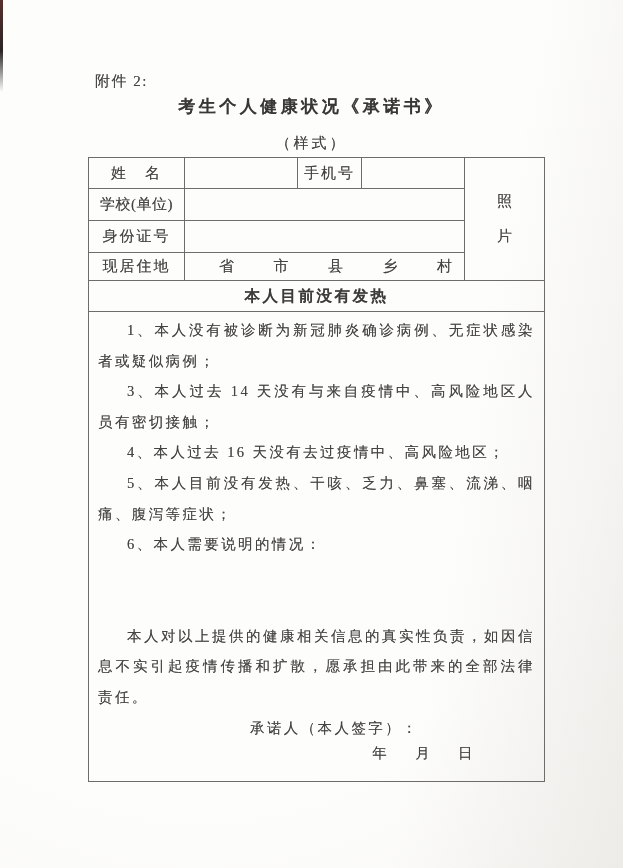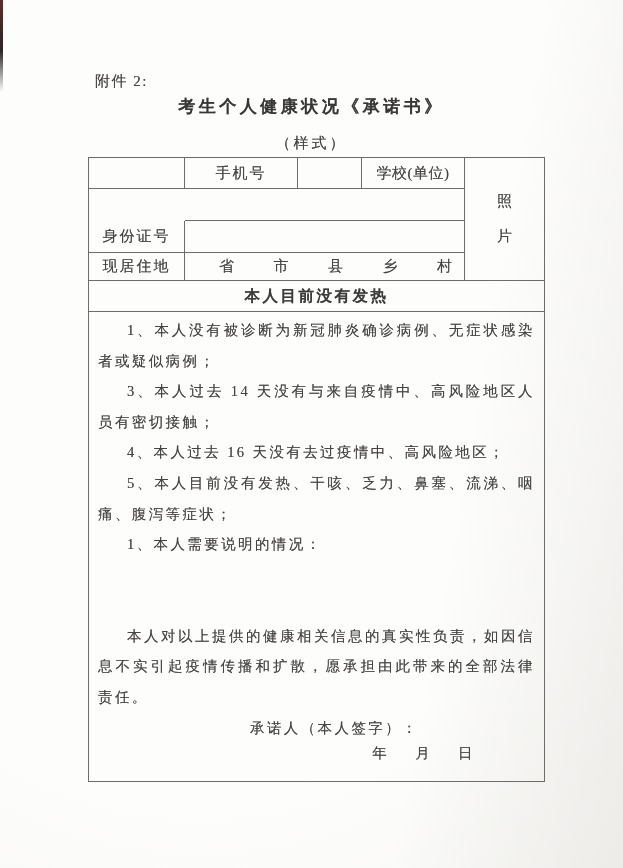--- a/index.html
+++ b/index.html
@@ -89,20 +89,21 @@
   <div class="scan-strip"></div>
 
   <div class="attachment soft">附件 2:</div>
   <div class="title soft">考生个人健康状况《承诺书》</div>
   <div class="subtitle soft">（样式）</div>
 
   <div class="form-table">
 
     <div class="grid">
 
+      <div class="c soft">姓　名</div>
       <div class="c"></div>
       <div class="c soft">手机号</div>
       <div class="c"></div>
 
       <div class="c photo">
         <span class="soft">照</span>
         <span class="soft">片</span>
       </div>
 
       <div class="c tight soft">学校(单位)</div>
@@ -121,21 +122,21 @@
       </div>
     </div>
 
     <div class="commit-header soft">本人目前没有发热</div>
 
     <div class="body">
       <p class="soft">1、本人没有被诊断为新冠肺炎确诊病例、无症状感染者或疑似病例；</p>
       <p class="soft">3、本人过去 14 天没有与来自疫情中、高风险地区人员有密切接触；</p>
       <p class="soft">4、本人过去 16 天没有去过疫情中、高风险地区；</p>
       <p class="soft">5、本人目前没有发热、干咳、乏力、鼻塞、流涕、咽痛、腹泻等症状；</p>
-      <p class="soft">1、本人需要说明的情况：</p>
+      <p class="soft">6、本人需要说明的情况：</p>
 
       <p class="declaration soft">本人对以上提供的健康相关信息的真实性负责，如因信息不实引起疫情传播和扩散，愿承担由此带来的全部法律责任。</p>
 
       <p class="signature soft">承诺人（本人签字）：</p>
 
       <div class="date-row">
         <span class="soft">年</span>
         <span class="soft">月</span>
         <span class="soft">日</span>
       </div>

